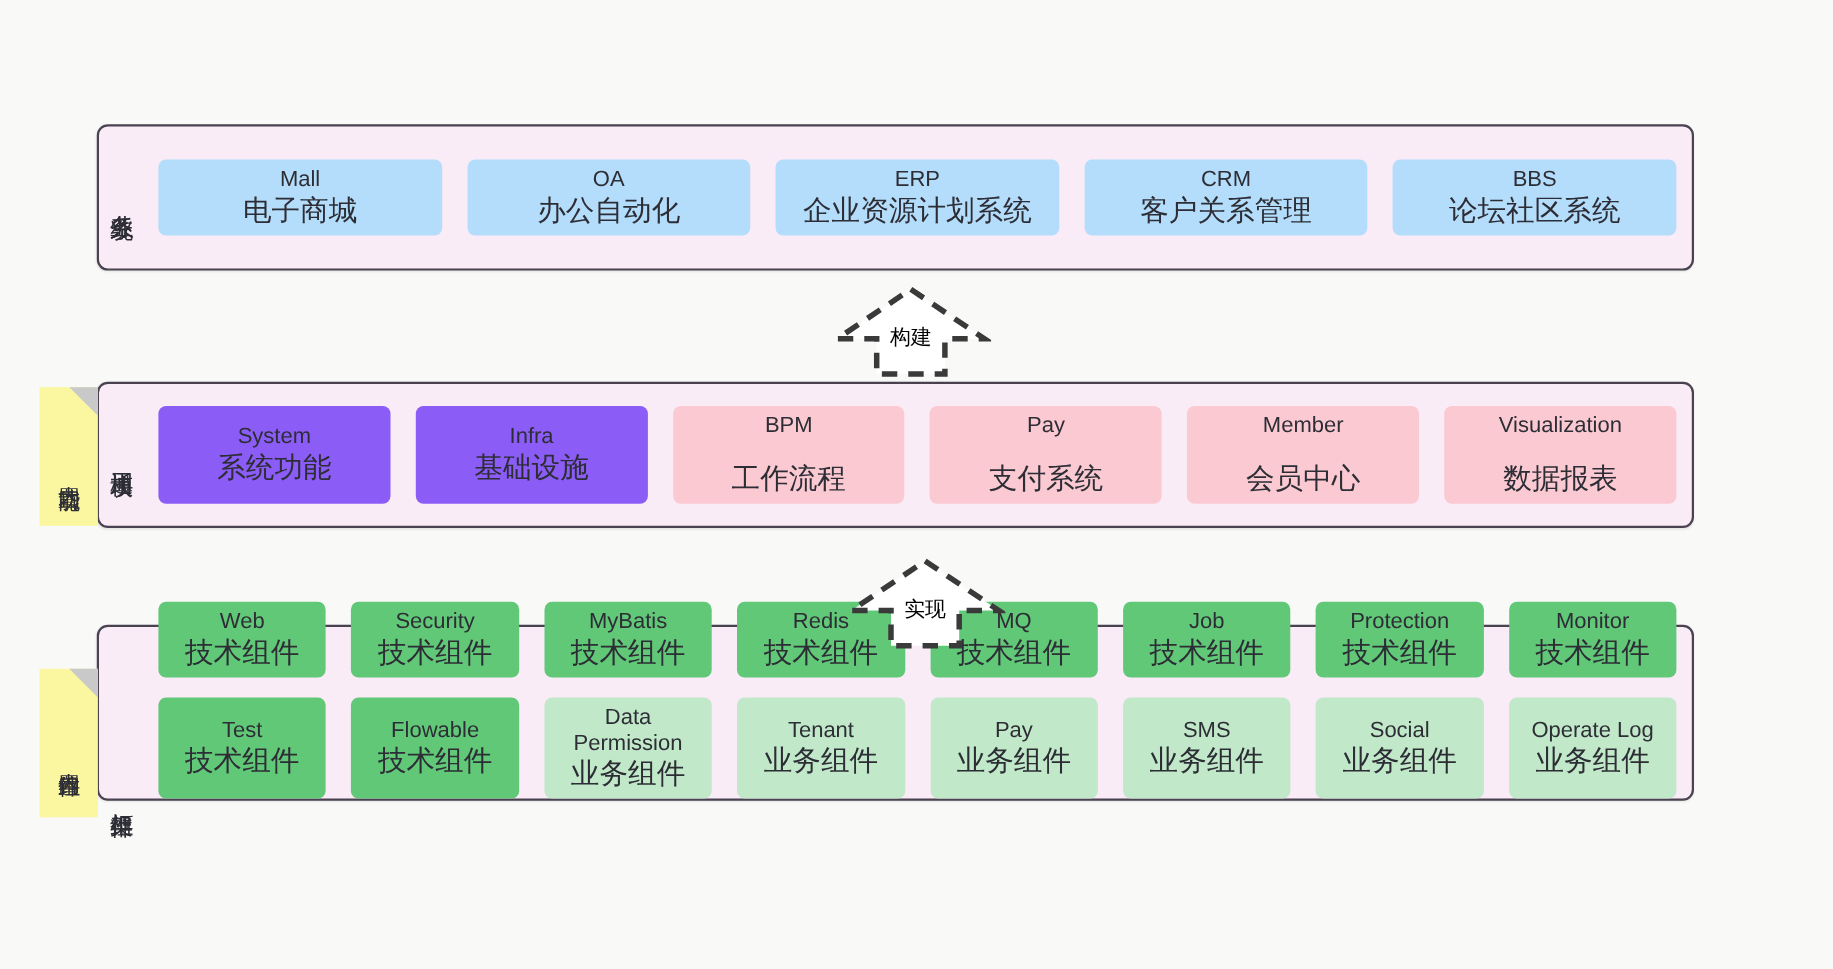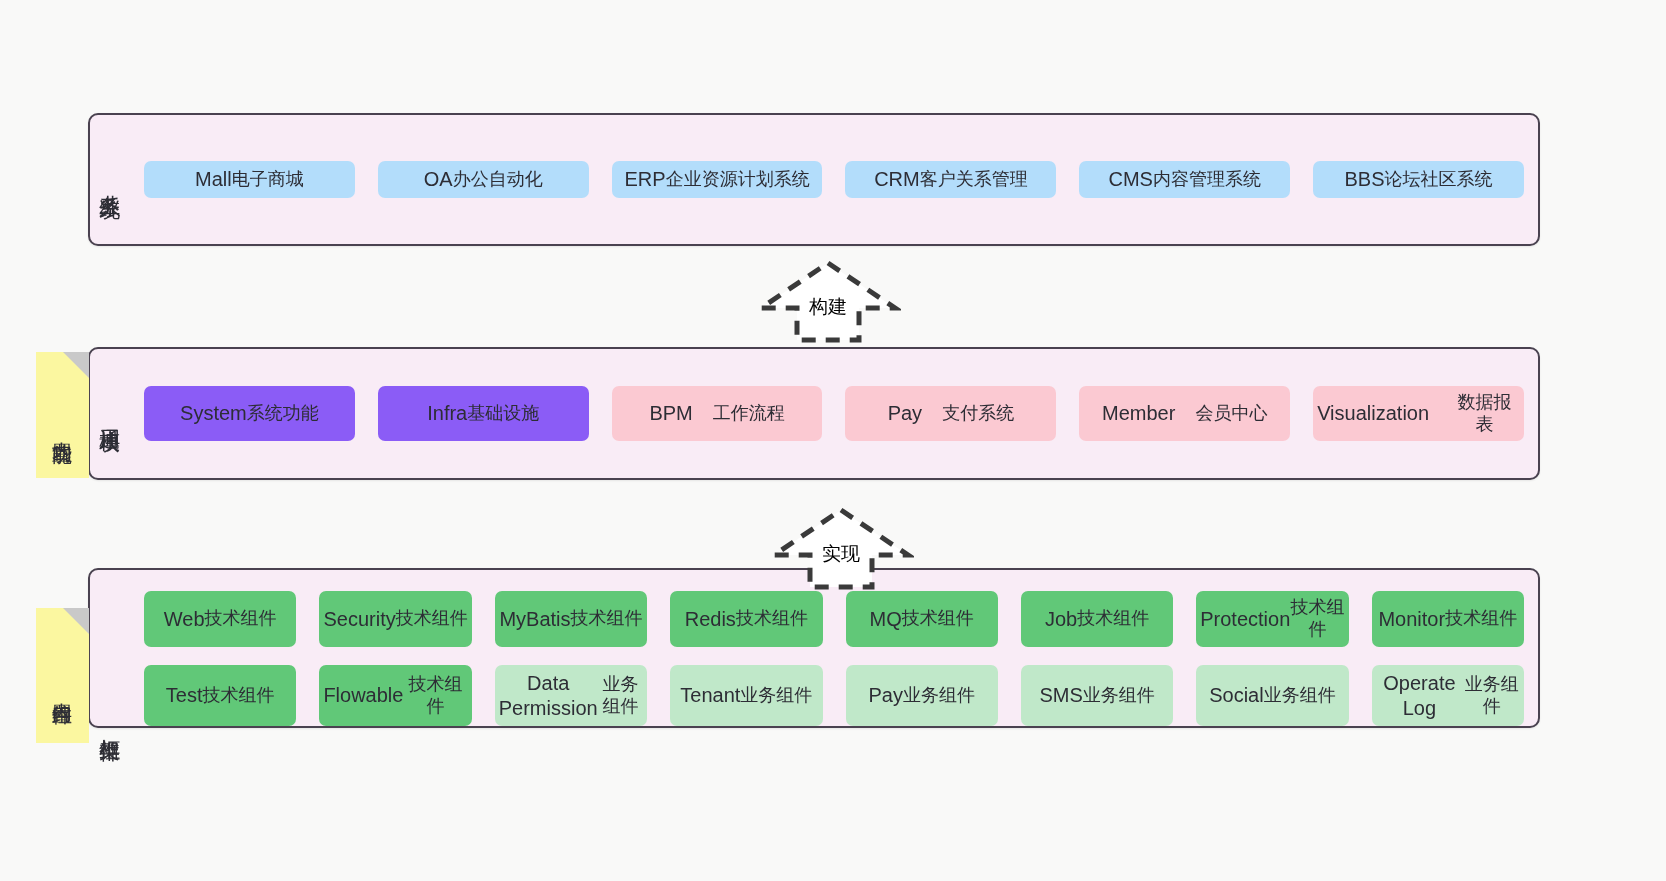--- a/index.html
+++ b/index.html
@@ -63,30 +63,30 @@
     display: flex;
     gap: 23px;
     align-items: stretch;
   }
 
   
   .card {
     flex: 1 1 0;
     border-radius: 7px;
     display: flex;
-    flex-direction: row;
+    flex-direction: column;
     align-items: center;
     justify-content: center;
     text-align: center;
     line-height: 1.22;
     box-sizing: border-box;
     padding: 6px 4px;
   }
   .card .t1 { font-size: 20px; }
-  .card .t2 { font-size: 18px; }
+  .card .t2 { font-size: 26px; }
 
   .card.blue  { background: #b3ddfb; }
   .card.red   { background: #8b5cf6; }
   .card.pink  { background: #fbc9d2; gap: 20px; }
   .card.green { background: #61c878; }
   .card.mint  { background: #c0e8c9; }
 
   
   .sticky {
     position: absolute;
@@ -149,24 +149,20 @@
         </div>
         <div class="card blue">
           <span class="t1">ERP</span>
           <span class="t2">企业资源计划系统</span>
         </div>
         <div class="card blue">
           <span class="t1">CRM</span>
           <span class="t2">客户关系管理</span>
         </div>
         <div class="card blue">
-          <span class="t1">CMS</span>
-          <span class="t2">内容管理系统</span>
-        </div>
-        <div class="card blue">
           <span class="t1">BBS</span>
           <span class="t2">论坛社区系统</span>
         </div>
       </div>
     </div>
   </div>
 
   <div class="hollow-arrow" id="build-arrow" style="left:755px; top:258px; width:146px; height:87px;">
     <svg width="146" height="87" viewBox="0 0 146 87">
       <path d="M 73 5 L 140 50 L 104 50 L 104 82 L 42 82 L 42 50 L 6 50 Z" fill="#ffffff" stroke="#3a3a3a" stroke-width="5" stroke-dasharray="14,10" stroke-linejoin="miter"></path>

